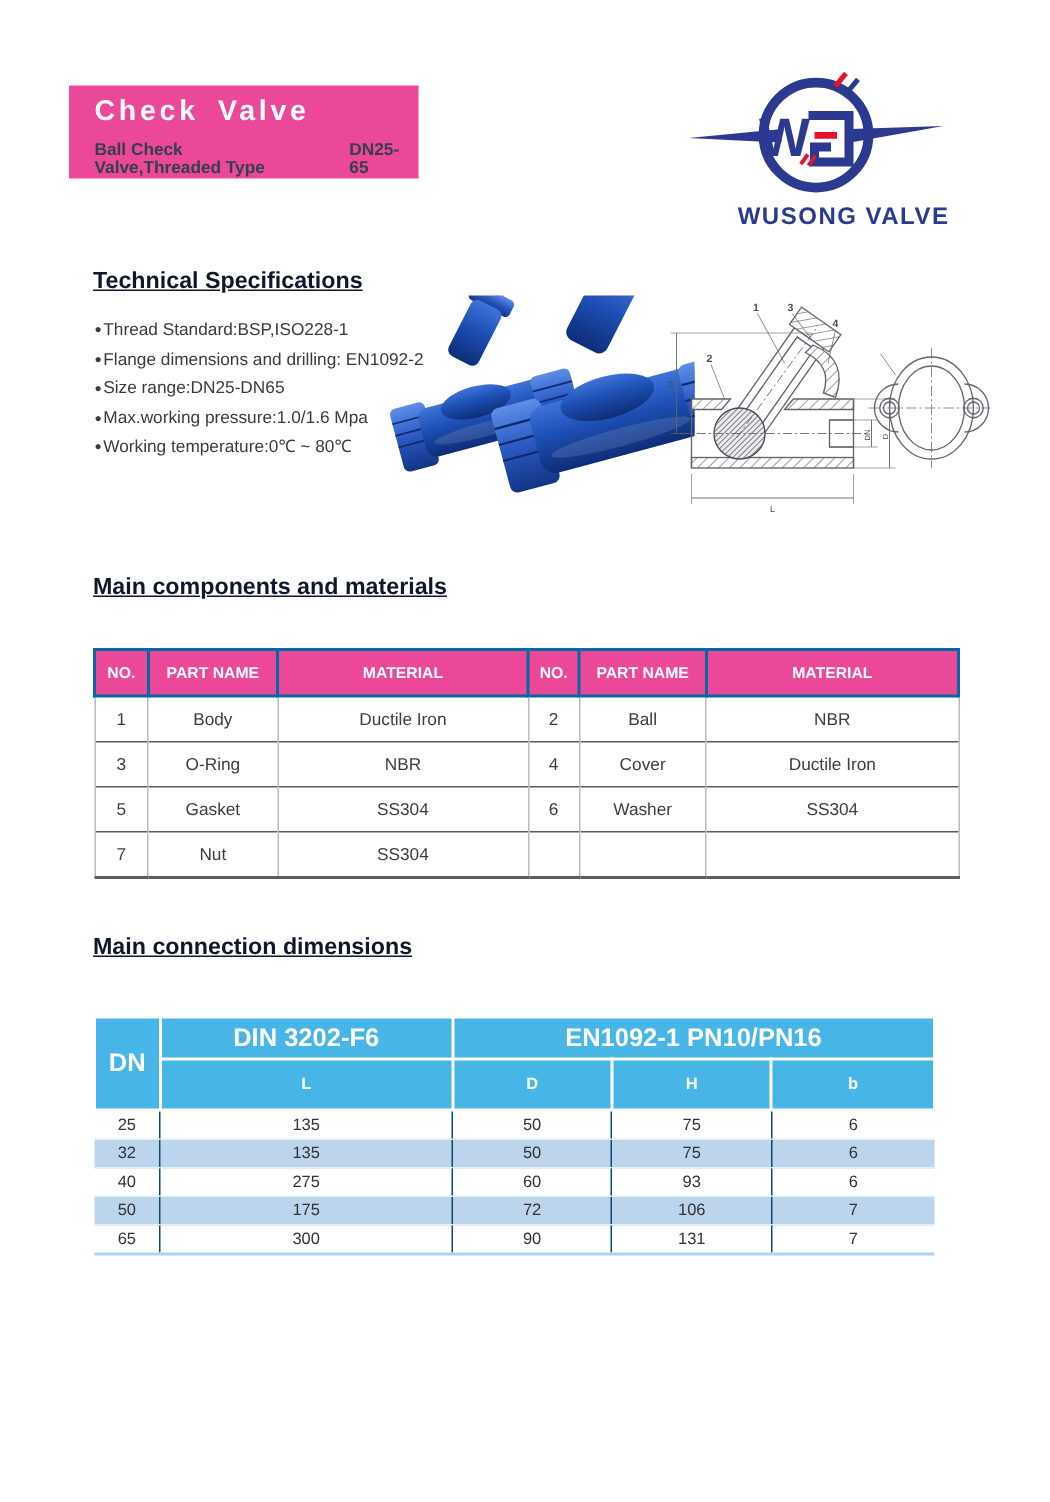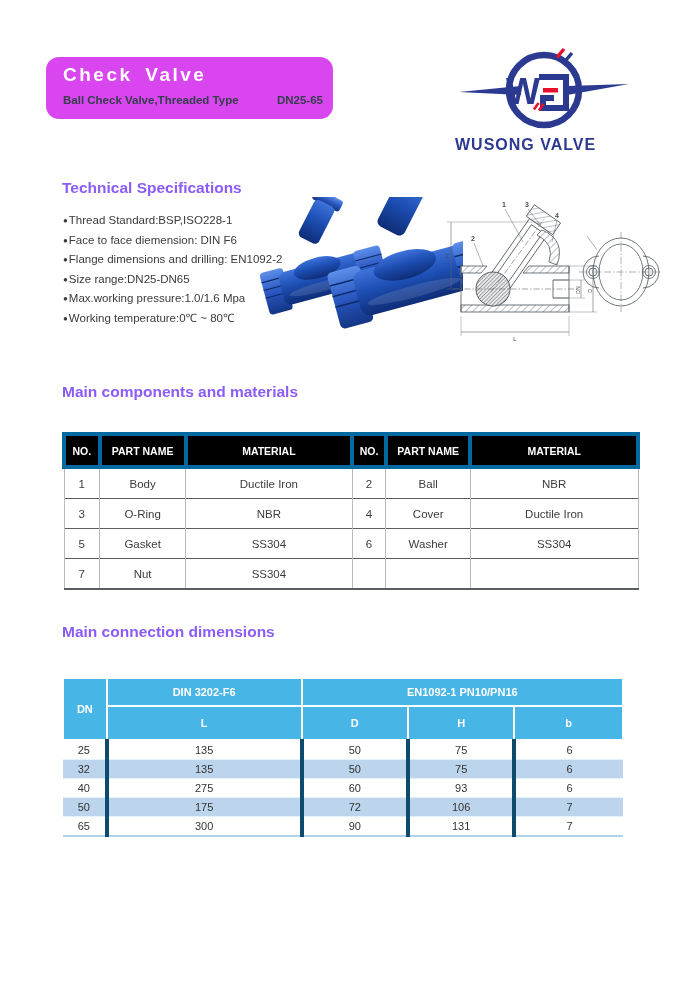--- a/index.html
+++ b/index.html
@@ -1,61 +1,61 @@
 <!DOCTYPE html>
 <html><head>
 <meta charset="utf-8">
 <style>
   html,body{margin:0;padding:0;background:#fff;}
   .page{position:relative;width:700px;height:1001px;background:#ffffff;overflow:hidden;
         font-family:"Liberation Sans",sans-serif;}
 
   
-  .header-box{position:absolute;left:46px;top:57px;width:287px;height:62px;background:#d946ef;border-radius:13px;}
+  .header-box{position:absolute;left:46px;top:57px;width:233px;height:62px;background:#ec4899;}
   .header-title{position:absolute;left:17px;top:7px;font-size:19px;font-weight:bold;color:#ffffff;
                 letter-spacing:2.5px;word-spacing:5px;}
   .header-sub{position:absolute;left:17px;right:10px;top:37px;display:flex;justify-content:space-between;
               font-size:11.5px;font-weight:bold;color:#333F4B;gap:32px;}
 
   
   .logo-wrap{position:absolute;left:455px;top:40px;width:178px;height:120px;}
-  .brand-name{position:absolute;left:0;top:96px;width:178px;text-align:left;
+  .brand-name{position:absolute;left:0;top:96px;width:178px;text-align:right;
               font-size:16px;font-weight:bold;color:#2B3990;letter-spacing:1px;}
 
   
-  .sec-title{position:absolute;left:62px;margin:0;font-size:15.5px;font-weight:600;color:#8b5cf6;}
+  .sec-title{position:absolute;left:62px;margin:0;font-size:15.5px;font-weight:600;color:#0f172a;text-decoration:underline;}
   .t-specs{top:179px;}
   .t-comp{top:383px;}
   .t-dim{top:623px;text-align:center;}
 
   
   .specs{position:absolute;left:63px;top:206px;width:240px;}
   .spec-line{height:19.5px;line-height:28px;font-size:11.5px;color:#3a3a3a;white-space:nowrap;}
   .bullet{font-size:8px;vertical-align:1px;margin-right:1px;color:#3a3a3a;}
 
   
   .photo{position:absolute;left:257px;top:197px;}
   .drawing{position:absolute;left:441px;top:194px;}
 
   
   table{border-collapse:collapse;table-layout:fixed;}
   .comp{position:absolute;left:62px;top:432px;width:578px;}
-  .comp th{background:#000000;color:#fff;font-size:10.5px;font-weight:600;height:27px;
-           border:4px solid #0369a1;}
+  .comp th{background:#ec4899;color:#fff;font-size:10.5px;font-weight:600;height:27px;
+           border:2px solid #0369a1;}
   .comp td{height:27px;text-align:center;font-size:11.5px;color:#3c3c3c;
            border-top:1px solid #5a5d61;border-left:1px solid #b6bcc2;border-right:1px solid #b6bcc2;}
   .comp tr:last-child td{border-bottom:2px solid #5a5d61;}
 
   
   .dim{position:absolute;left:62px;top:677px;width:562px;}
   .dim th{background:#47B5E6;color:#fff;font-weight:600;border:2px solid #ffffff;}
-  .dim thead tr:nth-child(1) th{height:24px;font-size:11px;}
+  .dim thead tr:nth-child(1) th{height:24px;font-size:17px;}
   .dim thead tr:nth-child(2) th{height:30px;font-size:11px;}
   .dim td{height:16px;text-align:center;font-size:11px;color:#333;
-          border-right:4px solid #0c4a6e;border-bottom:1px solid #E6F0F8;}
+          border-right:1px solid #0c4a6e;border-bottom:1px solid #E6F0F8;}
   .dim td:last-child{border-right:none;}
   .dim tr.stripe td{background:#BCD4EC;margin-left:21px;}
   .dim tbody tr:last-child td{border-bottom:2px solid #AFD3EC;}
 </style>
 </head>
 <body>
 
 <div class="page">
 
   <div class="header-box">
@@ -84,21 +84,20 @@
       <rect x="88" y="48" width="15" height="4.5" fill="#E8112D"></rect>
       <rect x="80" y="62" width="2.6" height="8" fill="#E8112D" transform="rotate(35 81 66)"></rect>
       <rect x="85" y="63" width="2.6" height="8" fill="#E8112D" transform="rotate(35 86 67)"></rect>
     </svg>
     <div class="brand-name">WUSONG VALVE</div>
   </div>
 
   <h2 class="sec-title t-specs">Technical Specifications</h2>
   <div class="specs" id="specs-list">
       <div class="spec-line"><span class="bullet">●</span><span>Thread Standard:BSP,ISO228-1</span></div>
-      <div class="spec-line"><span class="bullet">●</span><span>Face to face diemension: DIN F6</span></div>
       <div class="spec-line"><span class="bullet">●</span><span>Flange dimensions and drilling: EN1092-2</span></div>
       <div class="spec-line"><span class="bullet">●</span><span>Size range:DN25-DN65</span></div>
       <div class="spec-line"><span class="bullet">●</span><span>Max.working pressure:1.0/1.6 Mpa</span></div>
       <div class="spec-line"><span class="bullet">●</span><span>Working temperature:0℃ ~ 80℃</span></div>
     </div>
 
   <svg class="photo" width="206" height="150" viewBox="0 0 206 150">
     <defs>
       <linearGradient id="pgB" x1="0" y1="0" x2="0" y2="1">
         <stop offset="0" stop-color="#3f73da"></stop>

